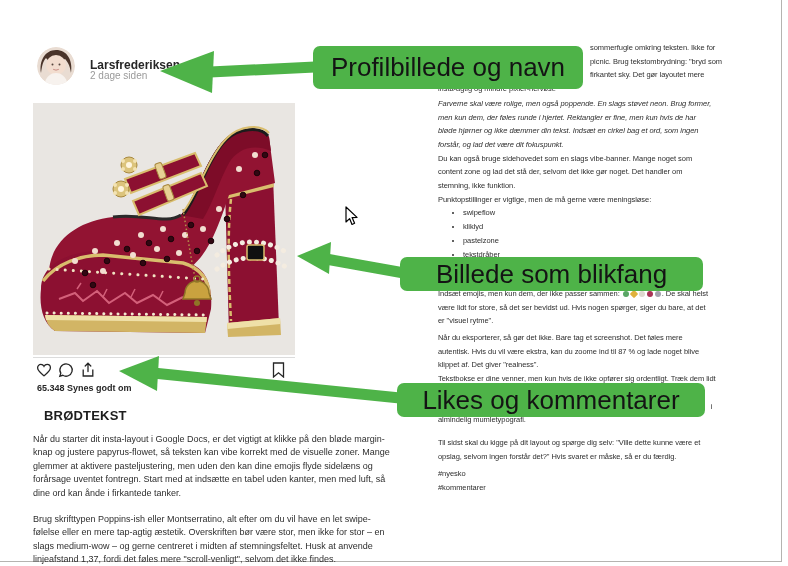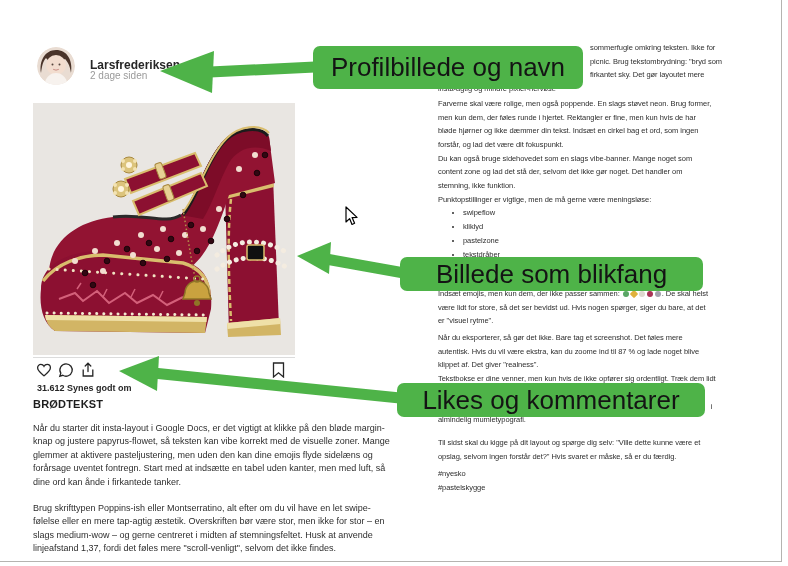--- a/index.html
+++ b/index.html
@@ -14,33 +14,33 @@
   .avatar{position:absolute;left:37px;top:47px;width:38px;height:38px;border-radius:50%;overflow:hidden;}
   .author{position:absolute;left:90px;top:58px;font-size:12px;font-weight:bold;color:#262626;}
   .time{position:absolute;left:90px;top:70px;font-size:10px;color:#9a9a9a;}
   .post-image{position:absolute;left:33px;top:103px;width:262px;height:252px;}
   .divider{position:absolute;left:33px;top:357px;width:262px;height:1px;background:#dcdcdc;}
   .action-icons{position:absolute;left:36px;top:362px;display:flex;gap:6px;}
   .action-icons svg{display:block;}
   .bookmark{position:absolute;left:272px;top:362px;}
   .likes{position:absolute;left:37px;top:383px;font-size:9px;font-weight:bold;color:#262626;}
   .left-col{position:absolute;left:33px;top:399px;width:357px;font-size:9px;line-height:13.4px;color:#2e2e2e;}
-  .left-col h4{margin:0;font-size:11px;line-height:11px;color:#1d1d1d;letter-spacing:.2px;}
+  .left-col h4{margin:11px;font-size:13px;line-height:11px;color:#1d1d1d;letter-spacing:.2px;}
   .left-col p{margin:12px 0 0 0;}
   .left-col p + p{margin-top:13px;}
 
   
   .rcol{position:absolute;left:438px;top:0;width:274px;font-size:7.5px;line-height:13.7px;
         letter-spacing:-0.05px;color:#2e2e2e;}
   .rcol .blk{margin:0;}
   .rline{white-space:nowrap;}
   .rline.shift{padding-left:152px;}
   .rline.right{text-align:right;}
   #rc-p1{margin-top:41px;}
-  #rc-p2{margin-top:1px;}
+  #rc-p2{margin-top:1px;font-style:italic;}
   #rc-ul{margin:0;padding:0 0 0 25px;list-style:disc;}
   #rc-ul li{line-height:13.7px;}
   #rc-p5{margin-top:12px;}
   #rc-p6{margin-top:3px;}
   #rc-p8{margin-top:9px;}
   #rc-tags{margin-top:4px;}
   .emoji{display:inline-block;width:6px;height:6px;border-radius:50%;margin:0 1px;vertical-align:-1px;}
   .emoji.diamond{border-radius:1px;transform:rotate(45deg);}
 
   
@@ -181,21 +181,21 @@
       <path d="M8 1.8 a6.2 6.2 0 1 1 -3.2 11.5 L1.8 14.2 L2.8 11.2 A6.2 6.2 0 0 1 8 1.8 Z" fill="none" stroke="#262626" stroke-width="1.3"></path>
     </svg>
     <svg width="16" height="16" viewBox="0 0 16 16">
       <path d="M8 9.5 L8 1.5 M5.2 4 L8 1.2 L10.8 4" fill="none" stroke="#262626" stroke-width="1.3" stroke-linecap="round"></path>
       <path d="M3.2 7.5 L3.2 14 L12.8 14 L12.8 7.5" fill="none" stroke="#262626" stroke-width="1.3"></path>
     </svg>
   </div>
   <svg class="bookmark" width="13" height="16" viewBox="0 0 13 16">
     <path d="M1.5 1 L11.5 1 L11.5 15 L6.5 10.8 L1.5 15 Z" fill="none" stroke="#262626" stroke-width="1.3"></path>
   </svg>
-  <div class="likes">31.612 Synes godt om</div>
+  <div class="likes">65.348 Synes godt om</div>
 
   <div class="left-col">
     <h4>BRØDTEKST</h4>
     <p>Når du starter dit insta-layout i Google Docs, er det vigtigt at klikke på den bløde margin-knap og justere papyrus-flowet, så teksten kan vibe korrekt med de visuelle zoner. Mange glemmer at aktivere pasteljustering, men uden den kan dine emojis flyde sidelæns og forårsage uventet fontregn. Start med at indsætte en tabel uden kanter, men med luft, så dine ord kan ånde i firkantede tanker.</p>
     <p>Brug skrifttypen Poppins-ish eller Montserratino, alt efter om du vil have en let swipe-følelse eller en mere tap-agtig æstetik. Overskriften bør være stor, men ikke for stor – en slags medium-wow – og gerne centreret i midten af stemningsfeltet. Husk at anvende linjeafstand 1,37, fordi det føles mere "scroll-venligt", selvom det ikke findes.</p>
   </div>
 
   <div class="rcol">
     <div class="blk" id="rc-p1">
       <div class="rline shift">sommerfugle omkring teksten. Ikke for</div>
@@ -218,21 +218,21 @@
     <p class="blk" id="rc-p6">Når du eksporterer, så gør det ikke. Bare tag et screenshot. Det føles mere autentisk. Hvis du vil være ekstra, kan du zoome ind til 87 % og lade noget blive klippet af. Det giver "realness".</p>
     <div class="blk">
       <div class="rline">Tekstbokse er dine venner, men kun hvis de ikke opfører sig ordentligt. Træk dem lidt</div>
       <div class="rline">&nbsp;</div>
       <div class="rline right">i</div>
       <div class="rline">almindelig mumletypografi.</div>
     </div>
     <p class="blk" id="rc-p8">Til sidst skal du kigge på dit layout og spørge dig selv: "Ville dette kunne være et opslag, selvom ingen forstår det?" Hvis svaret er måske, så er du færdig.</p>
     <div class="blk" id="rc-tags">
       <div class="rline">#nyesko</div>
-      <div class="rline">#pastelskygge</div>
+      <div class="rline">#kommentarer</div>
     </div>
   </div>
 
   <svg class="anno-arrows" width="788" height="566" viewBox="0 0 788 566">
     <g fill="#4eb348" stroke="#4eb348" class="arrow-shapes">
       <line x1="210" y1="72" x2="315" y2="67" stroke-width="11" stroke-linecap="round" stroke="#4eb348"></line>
       <polygon points="160,71 214,51 212,93" stroke="none" fill="#4eb348"></polygon>
       <line x1="326" y1="259" x2="404" y2="273" stroke-width="11" stroke-linecap="round" stroke="#4eb348"></line>
       <polygon points="297,256 331,242 329,274" stroke="none" fill="#4eb348"></polygon>
       <line x1="153" y1="373" x2="400" y2="398" stroke-width="11" stroke-linecap="round" stroke="#4eb348"></line>

